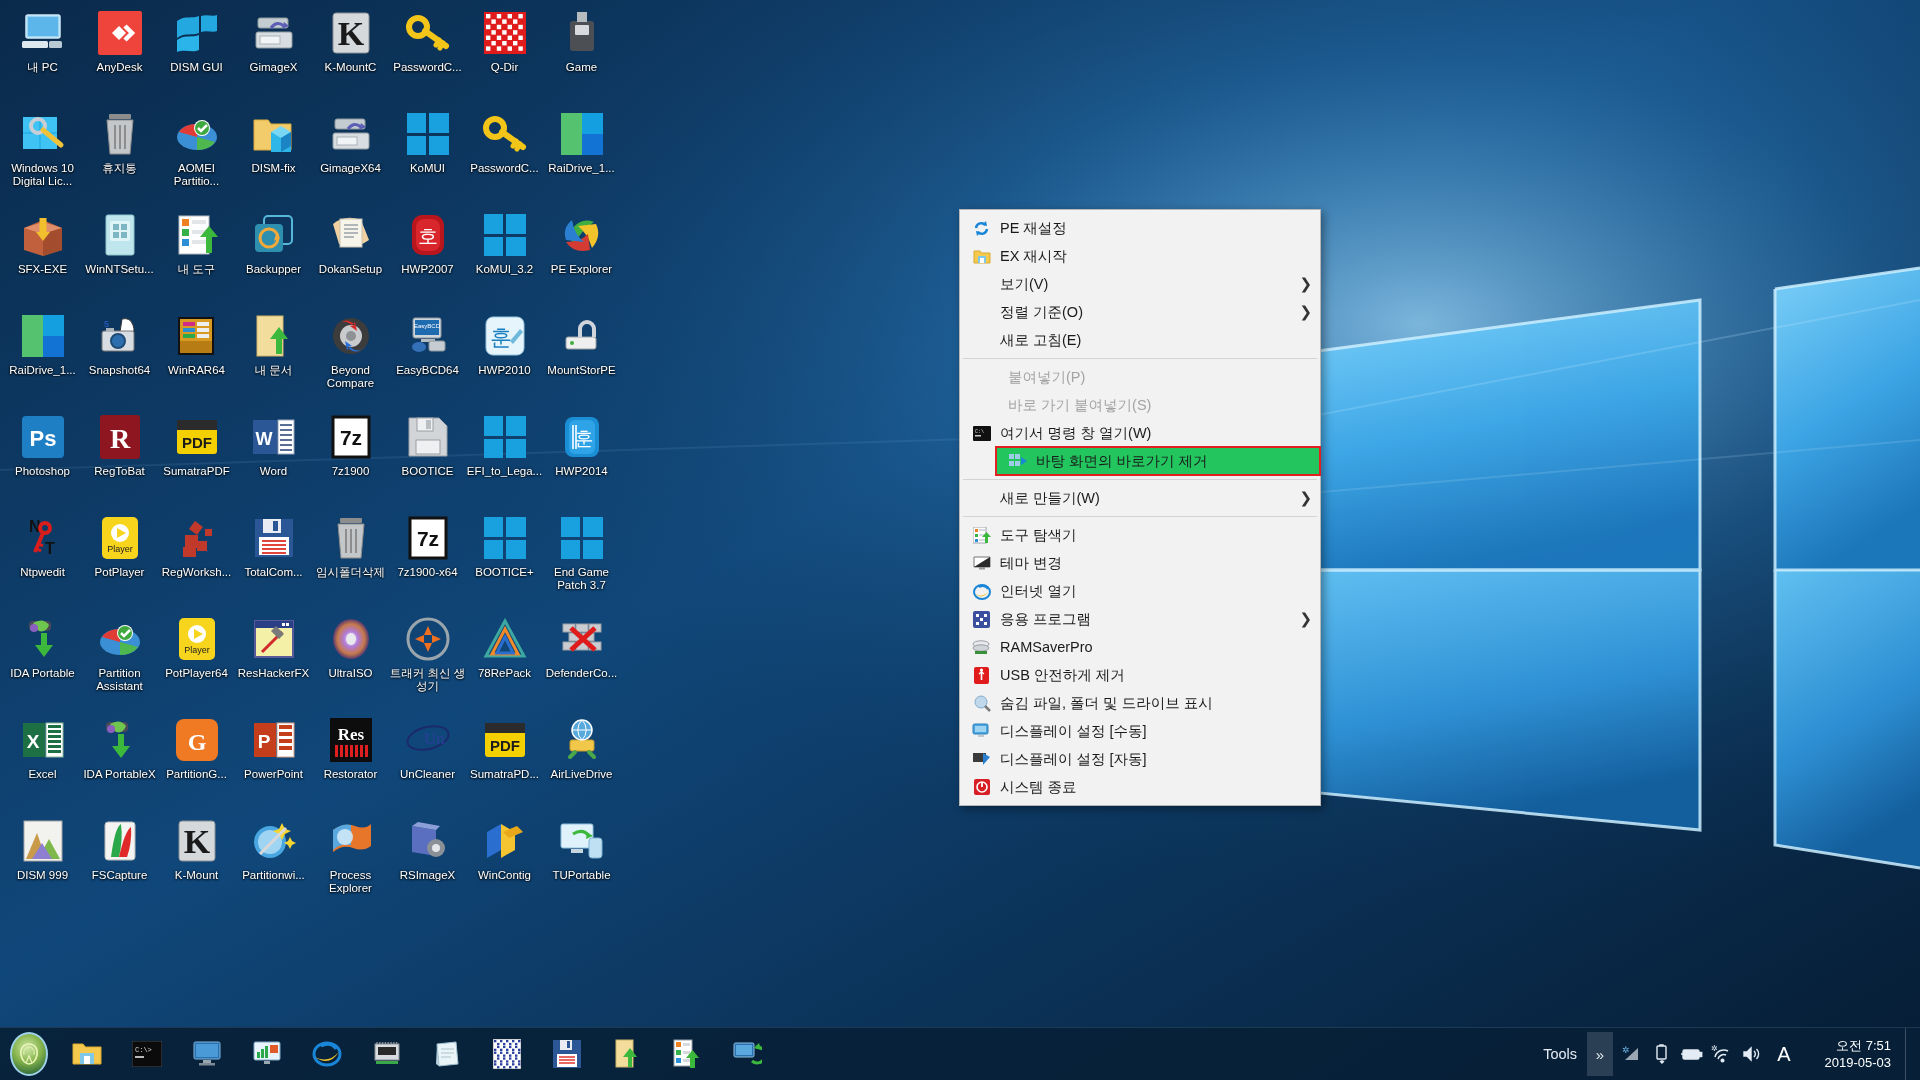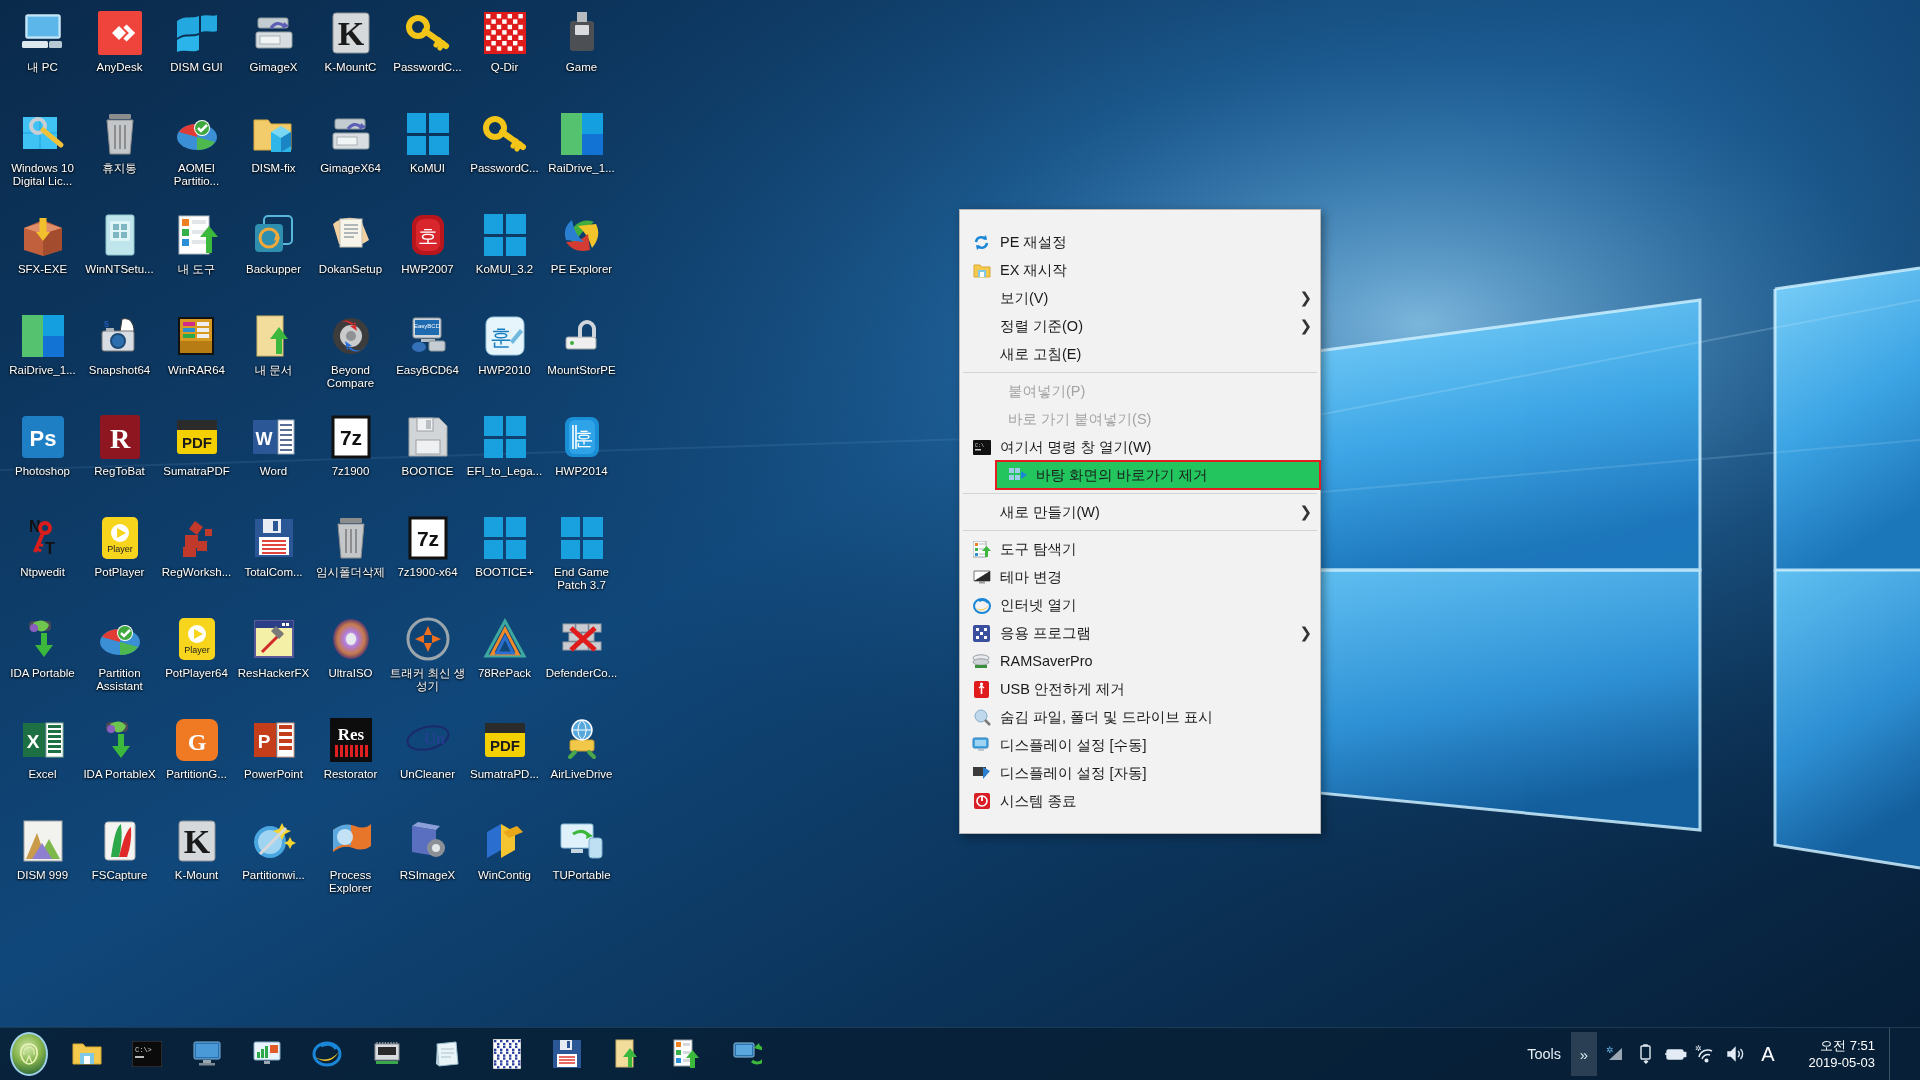--- a/index.html
+++ b/index.html
@@ -47,21 +47,21 @@
     word-wrap:break-word; overflow:hidden; max-height:28px;
   }
   .win4 { width:42px; height:42px; display:grid; grid-template-columns:1fr 1fr; grid-template-rows:1fr 1fr; gap:3px; }
   .win4 i { background:#18a0df; display:block; }
 
   
   #ctxmenu {
     position:absolute; left:959px; top:209px; width:362px;
     background:#f2f2f2; border:1px solid #b7b7b7;
     box-shadow:3px 3px 9px rgba(0,0,0,.38);
-    padding:18px 0; font-size:14.5px; color:#1b1b1b; z-index:50;
+    padding:4px 0; font-size:14.5px; color:#1b1b1b; z-index:50;
   }
   .mi {
     display:flex; align-items:center; height:28px; padding:0 8px 0 10px;
     position:relative; white-space:nowrap;
   }
   .mi .mico { width:23px; height:20px; flex:0 0 23px; display:flex; align-items:center; justify-content:center; margin-right:7px; }
   .mi .mtxt { flex:1 1 auto; }
   .mi.disabled .mtxt { color:#a3a3a3;margin-left:8px; }
   .mi .arrow { font-size:15px; color:#333; margin-left:8px; }
   .msep { height:1px; background:#d3d3d3; margin:4px 3px; }
@@ -82,21 +82,21 @@
   }
   #start-btn .orb {
     width:38px; height:44px; border-radius:50%;
     background:radial-gradient(circle at 45% 35%, #cfe9a8, #84b24a 45%, #2f6a3a 85%);
     border:2px solid #9fd2e8; display:flex; align-items:center; justify-content:center;
   }
   .tbicon {
     width:60px; height:53px; display:flex; align-items:center; justify-content:center;
   }
   .tbicon .g { width:32px; height:32px; display:flex; align-items:center; justify-content:center; }
-  #tray { margin-left:auto; display:flex; align-items:center; height:53px; padding-right:22px; }
+  #tray { margin-left:auto; display:flex; align-items:center; height:53px; padding-right:6px; }
   #tools-label { color:#e8eef5; font-size:14.5px; margin-right:10px; }
   #chevron-up {
     width:26px; height:44px; background:rgba(255,255,255,.14);
     display:flex; align-items:center; justify-content:center;
     color:#dde7f0; font-size:15px; margin-right:4px;
   }
   .trayicon { width:30px; height:53px; display:flex; align-items:center; justify-content:center; color:#eaf1f8; }
   #ime { color:#fff; font-size:20px; width:34px; text-align:center; }
   #clock {
     color:#fff; font-size:13px; line-height:17px; text-align:right;

